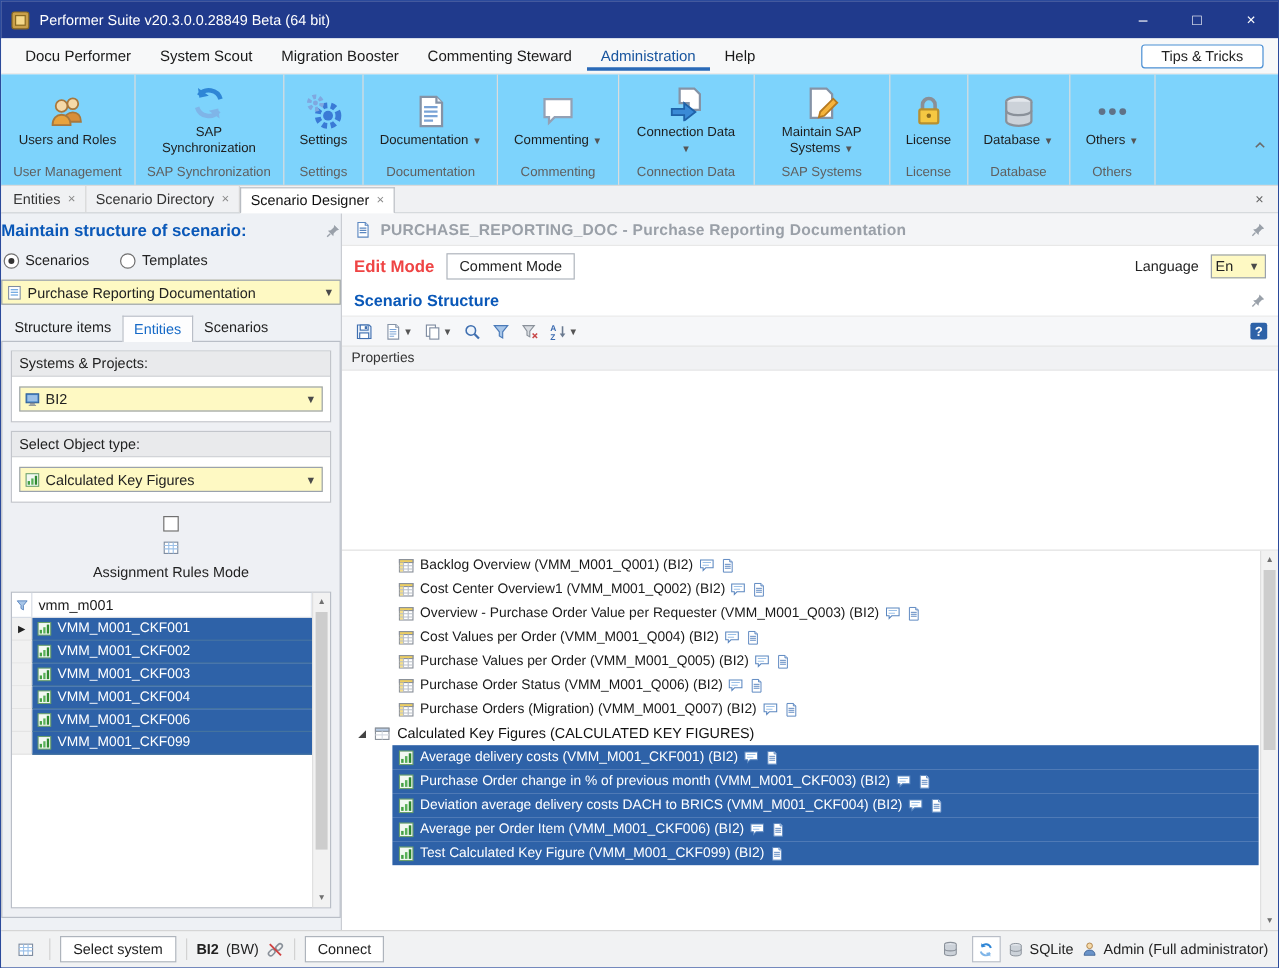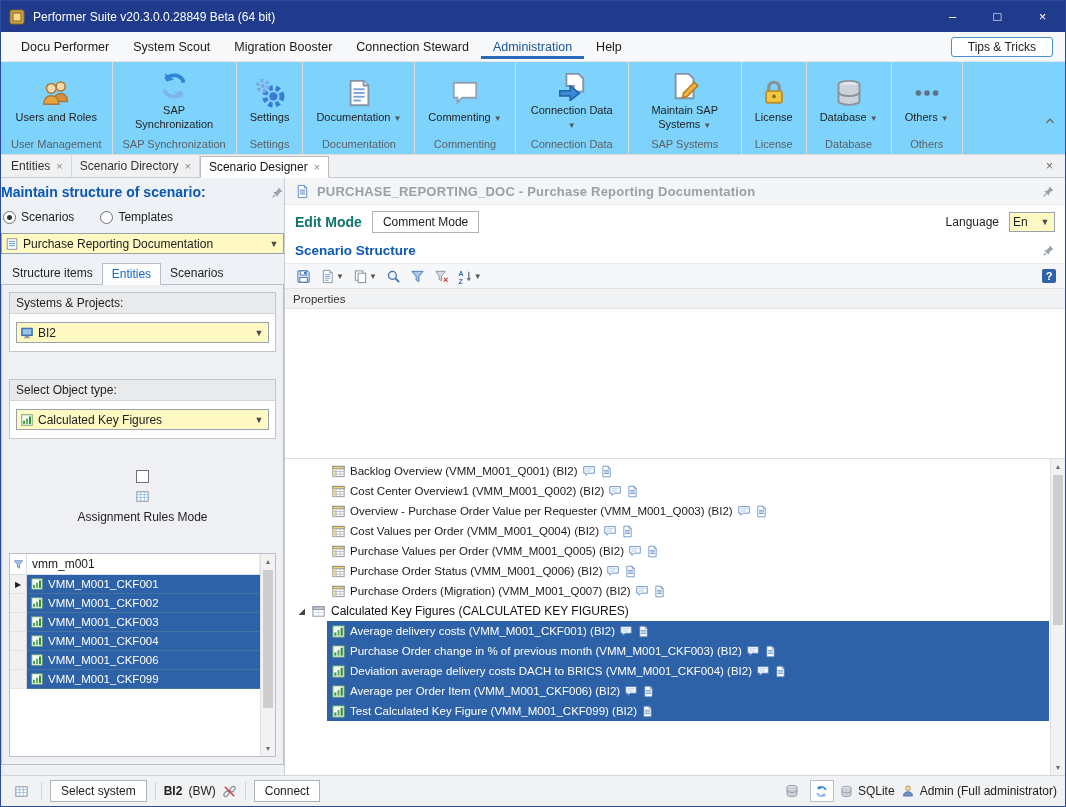--- a/index.html
+++ b/index.html
@@ -51,21 +51,21 @@
   .radio { display:flex; align-items:center; gap:5px; font-size:12px; }
   .radio-circle { width:13px; height:13px; border:1px solid #707070; border-radius:50%; background:#fff; display:flex; align-items:center; justify-content:center; }
   .radio-circle.checked::after { content:""; width:5px; height:5px; border-radius:50%; background:#333; }
   .combo { height:21px; border:1px solid #9aa2ad; background:#fef9c3; display:flex; align-items:center; padding:0 2px 0 3px; gap:4px; font-size:12px; }
   .combo-icon { display:flex; }
   .combo-text { flex:1; white-space:nowrap; overflow:hidden; }
   .combo-caret { width:14px; text-align:center; color:#4a4a4a; font-size:9px; }
   .lp-tabs { display:flex; margin-top:9px; padding-left:2px; }
   .lp-tab { padding:3px 9px 4px; font-size:12px; color:#222; }
   .lp-tab.active { background:#fdfdfe; border:1px solid #b9bec7; border-bottom:none; color:#1569c7; margin-bottom:-1px; position:relative; z-index:1; }
-  .lp-inner { flex:1; border:1px solid #b9bec7; background:#eef0f4; display:flex; flex-direction:column; min-height:0;gap:20px; }
+  .lp-inner { flex:1; border:1px solid #b9bec7; background:#eef0f4; display:flex; flex-direction:column; min-height:0; }
   .group-box { margin:7px 7px 0; border:1px solid #c2c5cb; background:#fff; }
   .group-caption { background:#e9eaec; border-bottom:1px solid #d2d4d8; padding:3px 6px; font-size:12px; color:#222; }
   .group-body { padding:8px 6px; }
   .check-row { display:flex; align-items:center; gap:6px; margin:11px 9px 0; font-size:12px;flex-direction:column; }
   .checkbox { width:13px; height:13px; border:1px solid #707070; background:#fff; }
   .lp-grid { flex:1; margin:9px 7px 7px; border:1px solid #b9bec7; background:#fff; position:relative; min-height:0; display:flex; flex-direction:column; }
   .filter-row { height:21px; display:flex; border-bottom:1px solid #d8dde5; padding-right:15px; }
   .f-ind { width:17px; border-right:1px solid #d8dde5; display:flex; align-items:center; justify-content:center; }
   .f-input { flex:1; display:flex; align-items:center; padding-left:5px; font-size:12px; color:#1a1a1a; border-right:1px solid #e6eaf0; }
   .grid-rows { flex:1; padding-right:15px; overflow:hidden; }
@@ -77,21 +77,21 @@
   .vs-top { top:0; } .vs-bottom { bottom:0; }
   .vs-thumb { position:absolute; left:2px; right:2px; background:#cdcdcd; }
   .lp-grid .vs-thumb { top:16px; bottom:48px; }
   .tree-scroll .vs-thumb { top:16px; height:150px; }
 
   
   .right-panel { flex:1; display:flex; flex-direction:column; background:#fff; min-width:0; }
   .doc-header { height:27px; background:#f4f5f7; display:flex; align-items:center; gap:7px; padding:0 10px; border-bottom:1px solid #e8e8e8; }
   .doc-title { font-size:13px; font-weight:bold; color:#9aa0a8; letter-spacing:0.2px; white-space:nowrap; }
   .mode-row { height:33px; display:flex; align-items:center; gap:10px; padding:0 10px; }
-  .edit-mode { font-size:14px; font-weight:bold; color:#0f766e; }
+  .edit-mode { font-size:14px; font-weight:bold; color:#ef4444; }
   .btn { border:1px solid #aeb4bc; background:#fff; font-size:12px; padding:3px 10px; color:#222; font-family:inherit; }
   .spacer { flex:1; }
   .lang-label { font-size:12px; }
   .lang-combo { width:46px; height:20px; }
   .section-row { height:25px; display:flex; align-items:center; padding:0 10px; }
   .section-title { font-size:13.5px; font-weight:bold; color:#0a58b8; }
   .toolbar { height:26px; display:flex; align-items:center; gap:3px; padding:0 8px; background:#f6f7f9; border-top:1px solid #ececec; border-bottom:1px solid #e2e2e2; }
   .tb-btn { display:flex; align-items:center; gap:1px; padding:2px 3px; }
   .tb-caret { font-size:8px; color:#555; }
   .tb-help { margin-left:auto; display:flex; }
@@ -132,21 +132,21 @@
       <span class="win-btn">□</span>
       <span class="win-btn">×</span>
     </div>
   </div>
 
   <div class="menubar">
     <div class="menu-items">
         <div class="menu-item">Docu Performer</div>
         <div class="menu-item">System Scout</div>
         <div class="menu-item">Migration Booster</div>
-        <div class="menu-item">Connection Steward</div>
+        <div class="menu-item">Commenting Steward</div>
         <div class="menu-item active">Administration</div>
         <div class="menu-item">Help</div>
       </div>
     <button class="tips-btn">Tips &amp; Tricks</button>
   </div>
 
   <div class="ribbon">
 
     <div class="ribbon-group">
         <div class="rg-body">

